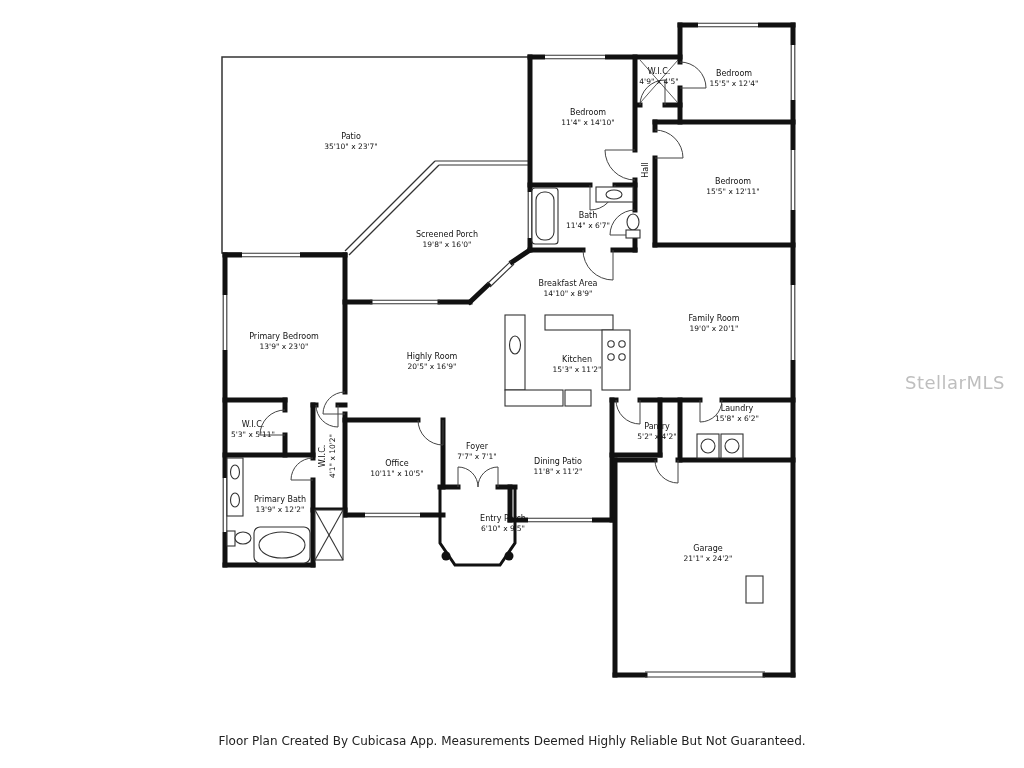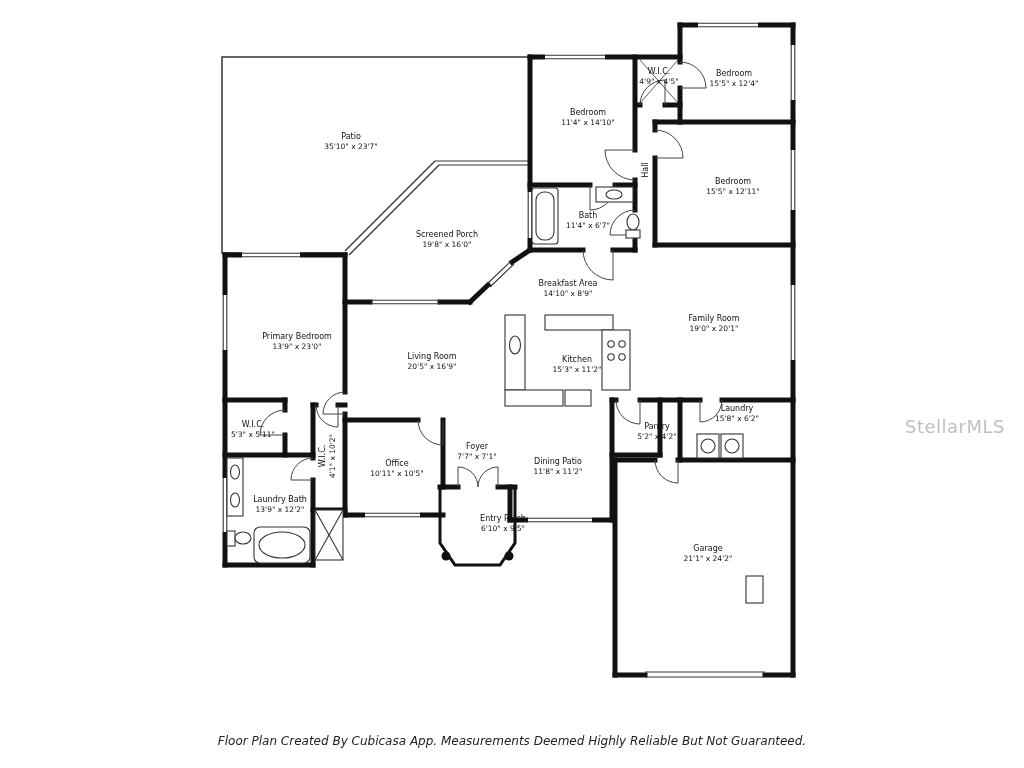--- a/index.html
+++ b/index.html
@@ -5,22 +5,22 @@
   html,body{margin:0;padding:0;background:#fff;}
   .stage{position:relative;width:1024px;height:768px;background:#ffffff;overflow:hidden;
          font-family:"DejaVu Sans","Liberation Sans",sans-serif;}
   .plan-svg{position:absolute;left:0;top:0;}
   .room-label{position:absolute;transform:translate(-50%,-50%);text-align:center;color:#111;
               line-height:1.3;white-space:nowrap;}
   .room-label .rn{font-size:8px;}
   .room-label .rd{font-size:7.5px;}
   .room-label.vert{transform:translate(-50%,-50%) rotate(-90deg);}
   .watermark{position:absolute;left:905px;top:372px;font-size:18px;color:rgba(168,168,168,0.75);
-             letter-spacing:0.5px;margin-top:44px;}
-  .footer{position:absolute;left:0;top:734px;width:100%;text-align:center;font-size:12px;color:#222;font-style:italic;}
+             letter-spacing:0.5px;}
+  .footer{position:absolute;left:0;top:734px;width:100%;text-align:center;font-size:12px;color:#222;}
 </style>
 </head>
 <body>
 
 <div class="stage">
 
 <svg class="plan-svg" width="1024" height="768" viewBox="0 0 1024 768">
 
   <g stroke="#333" stroke-width="1.5" fill="none">
     <path d="M 530,57 L 222,57 L 222,253 L 347,253"></path>
@@ -311,26 +311,26 @@
     <div class="rd">11'4" x 6'7"</div>
   </div>
   <div class="room-label" style="left:568px;top:289px">
     <div class="rn">Breakfast Area</div>
     <div class="rd">14'10" x 8'9"</div>
   </div>
   <div class="room-label" style="left:714px;top:324px">
     <div class="rn">Family Room</div>
     <div class="rd">19'0" x 20'1"</div>
   </div>
-  <div class="room-label" style="left:297px;top:342px">
+  <div class="room-label" style="left:284px;top:342px">
     <div class="rn">Primary Bedroom</div>
     <div class="rd">13'9" x 23'0"</div>
   </div>
   <div class="room-label" style="left:432px;top:362px">
-    <div class="rn">Living Room</div>
+    <div class="rn">Highly Room</div>
     <div class="rd">20'5" x 16'9"</div>
   </div>
   <div class="room-label" style="left:577px;top:365px">
     <div class="rn">Kitchen</div>
     <div class="rd">15'3" x 11'2"</div>
   </div>
   <div class="room-label" style="left:253px;top:430px">
     <div class="rn">W.I.C.</div>
     <div class="rd">5'3" x 5'11"</div>
   </div>
@@ -340,21 +340,21 @@
   </div>
   <div class="room-label" style="left:657px;top:432px">
     <div class="rn">Pantry</div>
     <div class="rd">5'2" x 4'2"</div>
   </div>
   <div class="room-label" style="left:737px;top:414px">
     <div class="rn">Laundry</div>
     <div class="rd">15'8" x 6'2"</div>
   </div>
   <div class="room-label" style="left:280px;top:505px">
-    <div class="rn">Laundry Bath</div>
+    <div class="rn">Primary Bath</div>
     <div class="rd">13'9" x 12'2"</div>
   </div>
   <div class="room-label" style="left:397px;top:469px">
     <div class="rn">Office</div>
     <div class="rd">10'11" x 10'5"</div>
   </div>
   <div class="room-label" style="left:477px;top:452px">
     <div class="rn">Foyer</div>
     <div class="rd">7'7" x 7'1"</div>
   </div>

